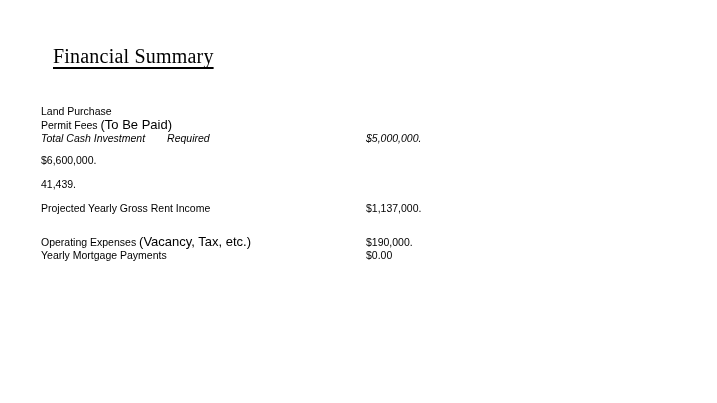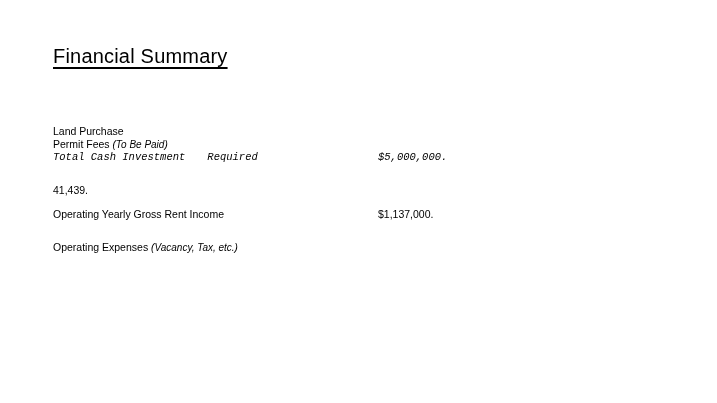--- a/index.html
+++ b/index.html
@@ -24,50 +24,48 @@
     position: absolute;
     left: 53px;
     top: 45px;
     font-size: 20px;
     font-weight: normal;
     letter-spacing: 0.2px;
     color: #000;
     text-decoration: underline;
     text-underline-offset: 4px;
     white-space: nowrap;
+    font-family: Liberation Serif, serif;
   }
   .table {
     position: absolute;
-    left: 53px;
+    left: 41px;
     top: 105px;
     width: 420px;
-    margin-top: 20px;
   }
   .row {
     display: flex;
     align-items: baseline;
     font-size: 10.5px;
     line-height: 13px;
     white-space: nowrap;
   }
   .row .label {
     width: 325px;
     flex: 0 0 325px;
   }
   .row .value {
     flex: 1 1 auto;
   }
   .row.italic .label,
   .row.italic .value {
     font-style: italic;
-    font-family: Liberation Mono, monospace;
   }
   .sub {
-    font-size: 10px;
-    font-style: italic;
+    font-size: 13px;
   }
   .req {
     display: inline-block;
     padding-left: 22px;
     font-style: italic;
   }
   .spacer-sm { height: 9px; }
   .spacer-md { height: 11px; }
   .spacer-lg { height: 20px; }
   .nowrap { white-space: pre; }
@@ -85,29 +83,35 @@
       </div>
       <div class="row">
         <div class="label"><span>Permit Fees </span><span class="sub">(To Be Paid)</span></div>
       </div>
       <div class="row italic">
         <div class="label"><span>Total Cash Investment</span><span class="req">Required</span></div>
         <div class="value nowrap">$5,000,000.</div>
       </div>
       <div class="spacer-sm"></div>
       <div class="row">
+        <div class="value nowrap">$6,600,000.</div>
       </div>
       <div class="spacer-md"></div>
       <div class="row">
         <div class="value nowrap">41,439.</div>
       </div>
       <div class="spacer-md"></div>
       <div class="row">
-        <div class="label"><span>Operating Yearly Gross Rent Income</span></div>
+        <div class="label"><span>Projected Yearly Gross Rent Income</span></div>
         <div class="value nowrap">$1,137,000.</div>
       </div>
       <div class="spacer-lg"></div>
       <div class="row">
         <div class="label"><span>Operating Expenses </span><span class="sub">(Vacancy, Tax, etc.)</span></div>
+        <div class="value nowrap">$190,000.</div>
+      </div>
+      <div class="row">
+        <div class="label"><span>Yearly Mortgage Payments</span></div>
+        <div class="value nowrap">$0.00</div>
       </div>
     </div>
 
 </div>
 
 </body></html>

